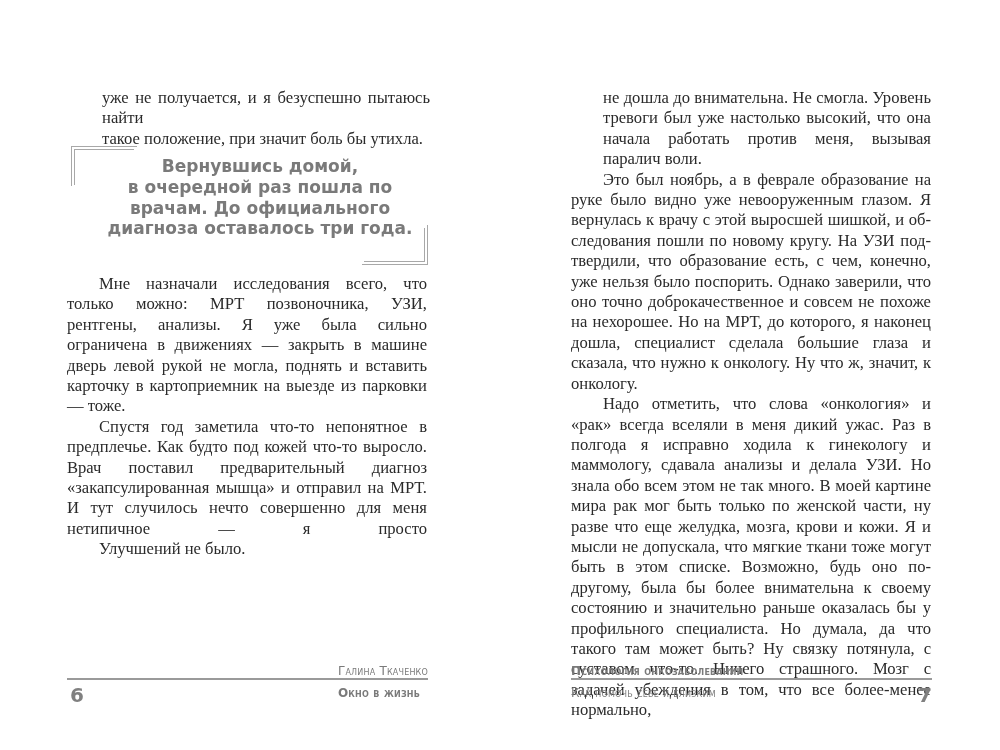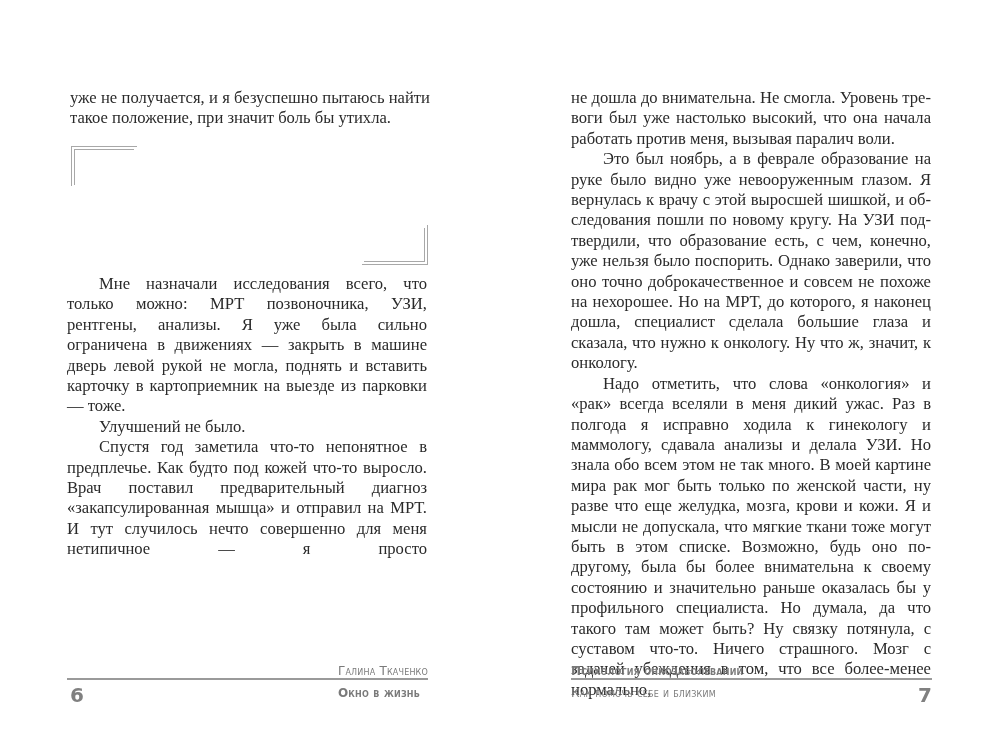--- a/index.html
+++ b/index.html
@@ -12,21 +12,21 @@
   .page-right { left:500px; width:500px; }
 
   .text-block {
     position:absolute; width:360px;
     font-family:"Liberation Serif", "DejaVu Serif", serif;
     font-size:16.6px; line-height:20.4px; color:#2a2a2a;
     text-align:justify; hyphens:manual;
   }
   .text-block p { margin:0; }
   .text-block p.indent { text-indent:32px; }
-  .text-block p.noindent { text-indent:0; }
+  .text-block p.noindent { text-indent:0;margin-left:32px; }
 
   .left-top { left:70px; top:88px; }
   .left-body { left:67px; top:274px; }
   .right-body { left:71px; top:88px; }
 
   .pullquote {
     position:absolute; left:70px; top:146px; width:360px; height:122px;
   }
   .pullquote-text {
     position:absolute; left:0; right:0; top:10px;
@@ -66,26 +66,32 @@
     <div class="corner-line" style="left:1px;top:0;width:66px;height:1px;"></div>
     <div class="corner-line" style="left:4px;top:3px;width:60px;height:1px;"></div>
     <div class="corner-line" style="left:1px;top:0;width:1px;height:40px;"></div>
     <div class="corner-line" style="left:4px;top:3px;width:1px;height:36px;"></div>
 
     <div class="corner-line" style="left:357px;top:79px;width:1px;height:40px;"></div>
     <div class="corner-line" style="left:354px;top:82px;width:1px;height:34px;"></div>
     <div class="corner-line" style="left:292px;top:118px;width:66px;height:1px;"></div>
     <div class="corner-line" style="left:294px;top:115px;width:61px;height:1px;"></div>
 
+    <div class="pullquote-text">
+      <div>Вернувшись домой,</div>
+      <div>в очередной раз пошла по</div>
+      <div>врачам. До официального</div>
+      <div>диагноза оставалось три года.</div>
+    </div>
   </div>
 
   <div class="text-block left-body">
     <p class="indent">Мне назначали исследования всего, что только можно: МРТ позвоночника, УЗИ, рентгены, анализы. Я уже была сильно ограничена в движениях — за­крыть в машине дверь левой рукой не могла, поднять и вставить карточку в картоприемник на выезде из парковки — тоже.</p>
+    <p class="indent" style="text-align-last:justify;">Спустя год заметила что-то непонятное в пред­плечье. Как будто под кожей что-то выросло. Врач поставил предварительный диагноз «закапсулиро­ванная мышца» и отправил на МРТ. И тут случилось нечто совершенно для меня нетипичное — я просто</p>
     <p class="indent">Улучшений не было.</p>
-    <p class="indent" style="text-align-last:justify;">Спустя год заметила что-то непонятное в пред­плечье. Как будто под кожей что-то выросло. Врач поставил предварительный диагноз «закапсулиро­ванная мышца» и отправил на МРТ. И тут случилось нечто совершенно для меня нетипичное — я просто</p>
   </div>
 
   <div class="footer-small" style="right:72px;top:664px;">Галина Ткаченко</div>
   <div class="footer-rule" style="left:67px;top:678px;width:361px;"></div>
   <div class="folio" style="left:70px;top:683px;">6</div>
   <div class="footer-small" style="right:80px;top:686px;font-weight:bold;">Окно в жизнь</div>
 </div>
 
 <div class="page page-right">
 

